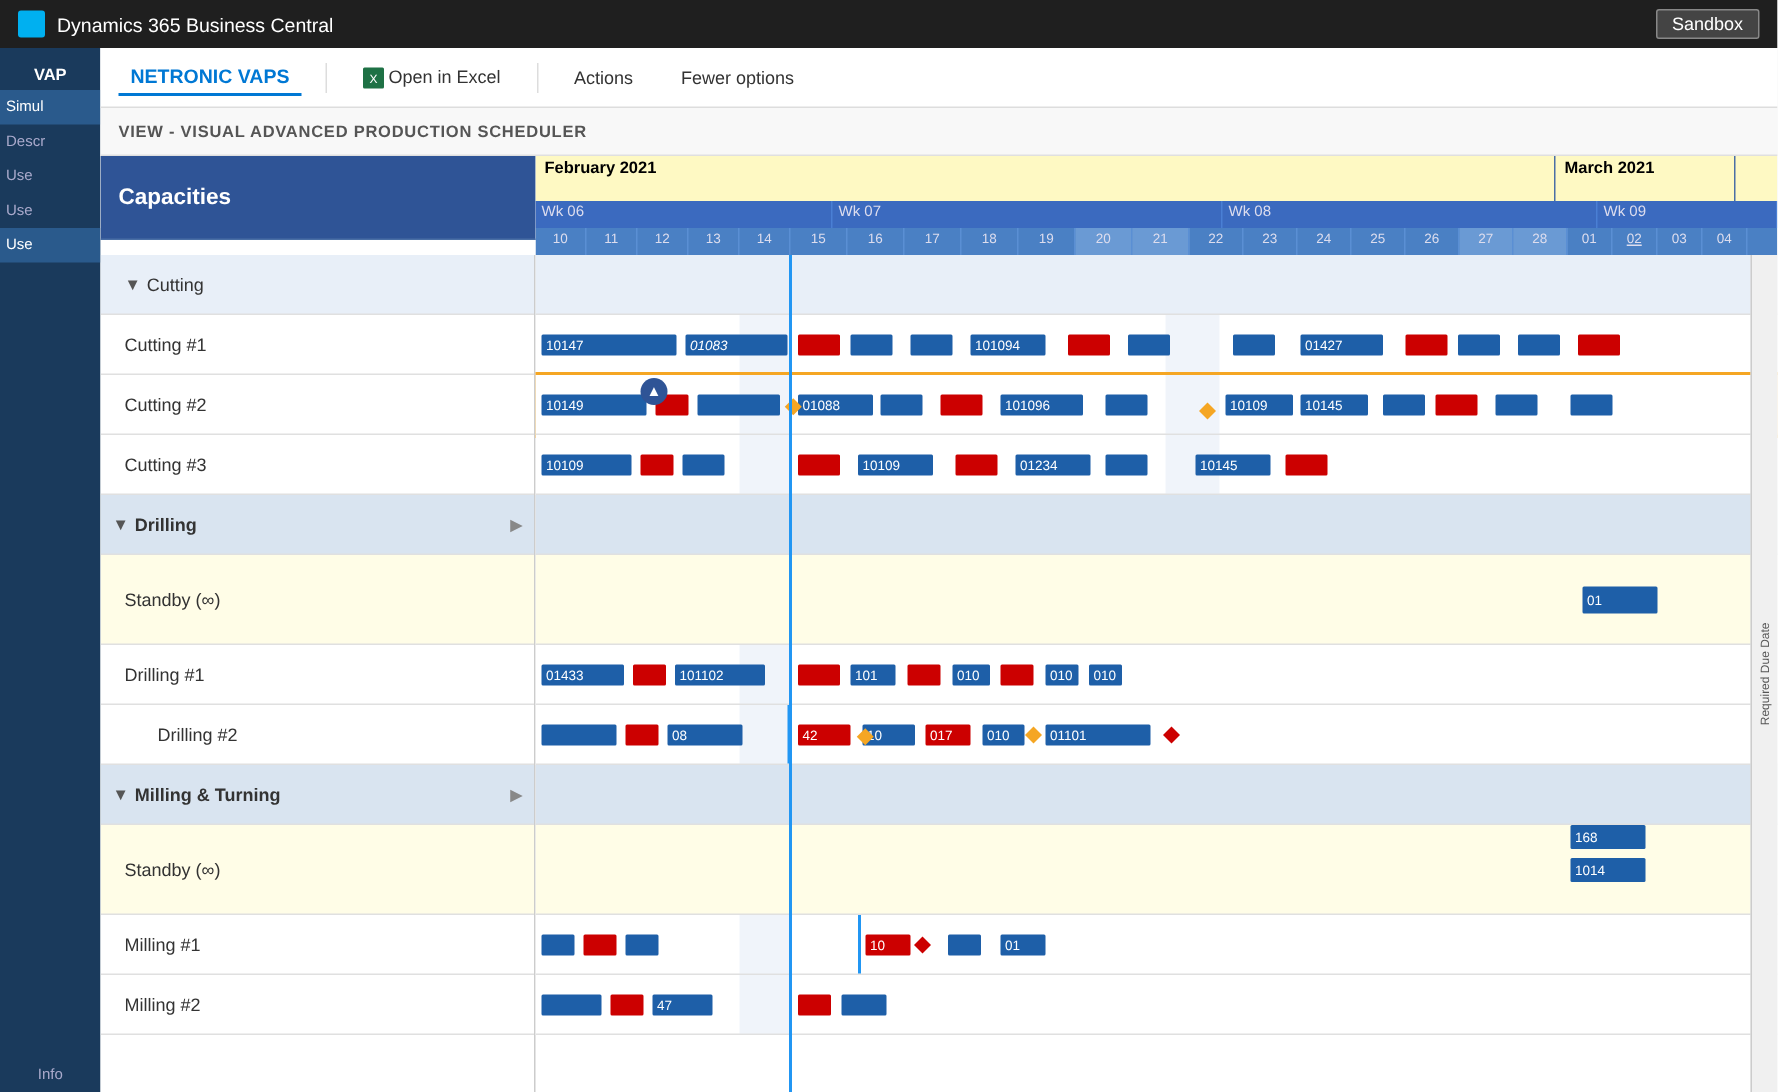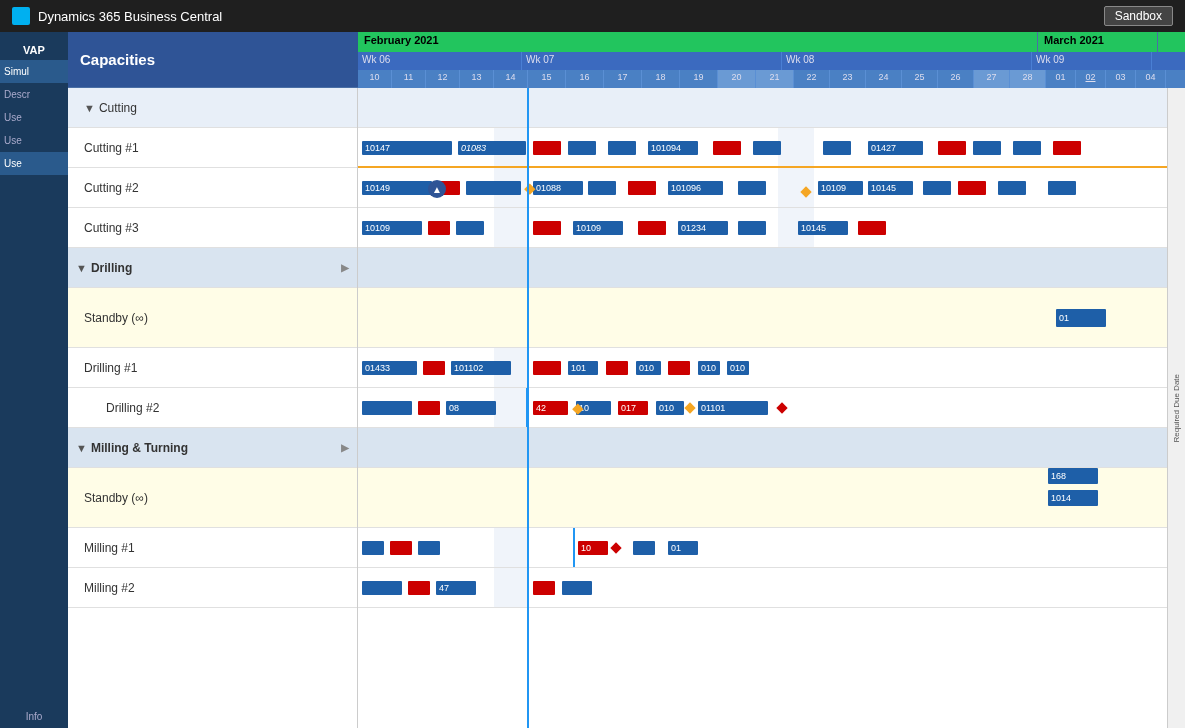--- a/index.html
+++ b/index.html
@@ -140,22 +140,22 @@
 
     
     .scheduler-container {
       flex: 1;
       display: flex;
       overflow: hidden;
       position: relative;
     }
     .gantt-month-row {
       display: flex;
-      height: 20px;
-      background: #22c55e;
+      height: 30px;
+      background: #fef9c3;
     }
     .gantt-month-cell {
       border-right: 1px solid #4a6fa5;
       padding: 2px 6px;
       font-size: 11px;
       font-weight: 600;
       white-space: nowrap;
       overflow: hidden;
     }
     .gantt-week-row {
@@ -294,41 +294,54 @@
     <div class="sidebar-item active">Simul</div>
     <div class="sidebar-item">Descr</div>
     <div class="sidebar-item">Use</div>
     <div class="sidebar-item">Use</div>
     <div class="sidebar-item active">Use</div>
     <div class="sidebar-bottom">Info</div>
   </div>
 
   <div class="content-area">
 
-
+    <div class="top-nav">
+      <div class="top-nav-tab active">NETRONIC VAPS</div>
+      <div class="top-nav-divider"></div>
+      <div class="top-nav-btn">
+        <span class="excel-icon">X</span>Open in Excel
+      </div>
+      <div class="top-nav-divider"></div>
+      <div class="top-nav-btn">Actions</div>
+      <div class="top-nav-btn">Fewer options</div>
+    </div>
+
+    <div class="sub-header">
+      <span class="sub-header-title">VIEW - VISUAL ADVANCED PRODUCTION SCHEDULER</span>
+    </div>
 
     <div class="scheduler-container">
 
       <div style="display:flex; flex-direction:column; width:100%; height:100%; overflow:hidden;">
 
         <div style="display:flex; min-height:56px; flex-shrink:0;">
 
           <div class="row-label-header" style="width:290px; min-width:290px;">
             <span>Capacities</span>
           </div>
 
           <div style="flex:1; overflow:hidden; position:relative;">
 
             <div class="gantt-month-row">
               <div class="gantt-month-cell" style="width:680px;">February 2021</div>
               <div class="gantt-month-cell" style="width:120px;">March 2021</div>
             </div>
 
             <div class="gantt-week-row">
-              <div class="gantt-week-cell" style="width:164px;">Wk 06</div>
+              <div class="gantt-week-cell" style="width:198px;">Wk 06</div>
               <div class="gantt-week-cell" style="width:260px;">Wk 07</div>
               <div class="gantt-week-cell" style="width:250px;">Wk 08</div>
               <div class="gantt-week-cell" style="width:120px;">Wk 09</div>
             </div>
 
             <div class="gantt-day-row">
 
               <div class="gantt-day-cell" style="width:34px;">10</div>
               <div class="gantt-day-cell" style="width:34px;">11</div>
               <div class="gantt-day-cell" style="width:34px;">12</div>

